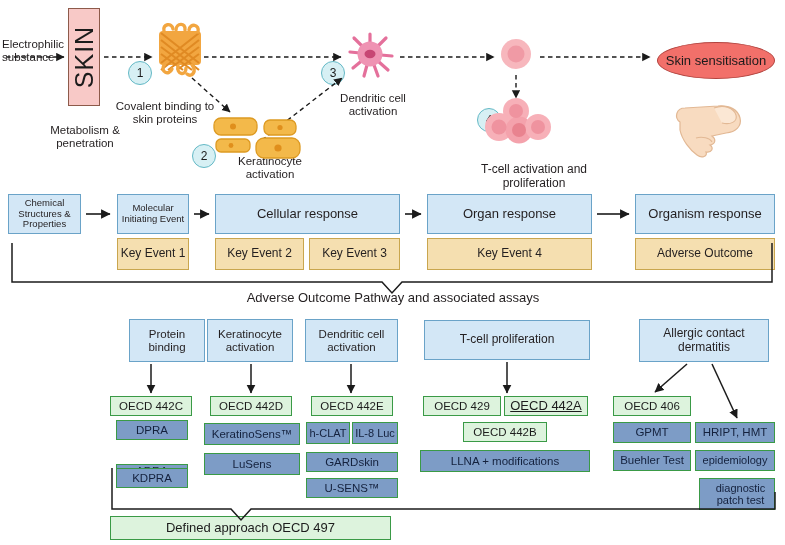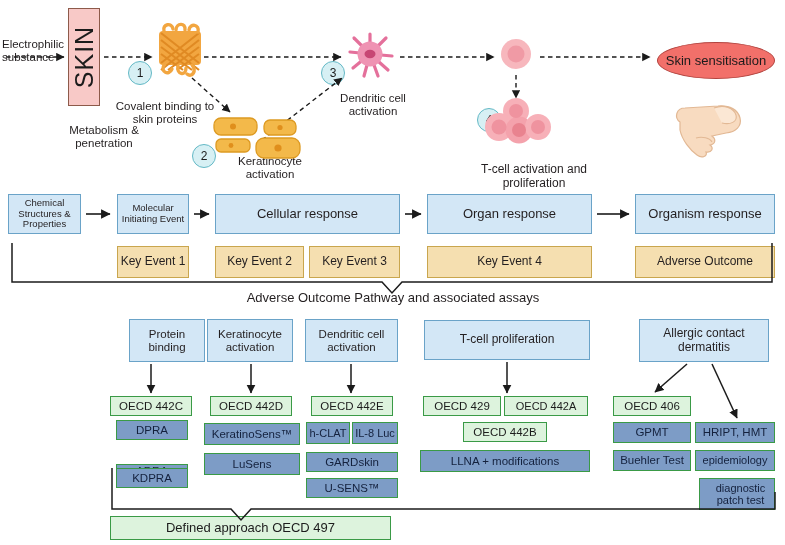--- a/index.html
+++ b/index.html
@@ -13,21 +13,21 @@
   
   .txt{position:absolute;box-sizing:border-box;text-align:center;
        line-height:1.15;color:#231f20;white-space:pre-line;}
 
   
   .bx{position:absolute;box-sizing:border-box;display:flex;
       align-items:center;justify-content:center;text-align:center;
       line-height:1.12;white-space:pre-line;}
 
   .blue{background:#d3e7f6;border:1px solid #6aa3c8;}
-  .tan {background:#f5dfb0;border:1px solid #c9a64e;margin-top:8px;}
+  .tan {background:#f5dfb0;border:1px solid #c9a64e;}
   .grn {background:#ddf3dd;border:1.6px solid #3a9a46;color:#1c1c1c;}
   .slate{background:#7d9cc6;border:1.6px solid #3a9a46;color:#14213d;}
 
   
   #skinbar{background:#f8c9c7;border:1.6px solid #8d5a4a;}
   #skinword{position:absolute;left:0;top:0;width:100%;height:100%;
     display:flex;align-items:center;justify-content:center;
     font-size:25px;letter-spacing:1px;color:#1b1b1b;
     transform:rotate(-90deg);}
 
@@ -50,21 +50,21 @@
 
 <div id="stage">
 
   <div class="txt" style="left:2px;top:38px;width:78px;font-size:11.5px;text-align:left;">Electrophilic
 substance</div>
 
   <div class="abs" id="skinbar" style="left:68px;top:8px;width:32px;height:98px;">
     <div id="skinword">SKIN</div>
   </div>
 
-  <div class="txt" style="left:54px;top:124px;width:100px;font-size:11.5px;">Metabolism &amp;
+  <div class="txt" style="left:35px;top:124px;width:100px;font-size:11.5px;">Metabolism &amp;
 penetration</div>
 
   <svg class="ov" style="z-index:3;">
     <g transform="translate(152,22)">
       <rect x="7" y="9" width="42" height="34" rx="4" fill="#f2a640"></rect>
       <g stroke="#e08a23" stroke-width="2.1" fill="none">
         <path d="M9 11 L47 41 M9 18 L47 48 M9 25 L40 48 M9 32 L31 48 M47 11 L9 41 M47 18 L9 48 M47 25 L16 48 M47 32 L25 48"></path>
       </g>
       <g fill="none" stroke="#f2a640" stroke-width="3.4" stroke-linecap="round">
         <path d="M12 9 C10 2, 20 0, 21 7"></path>
@@ -220,21 +220,21 @@
   <div class="bx blue" style="left:305px;top:319px;width:93px;height:43px;font-size:11.5px;">Dendritic cell
 activation</div>
   <div class="bx grn" style="left:311px;top:396px;width:82px;height:20px;font-size:11.5px;">OECD 442E</div>
   <div class="bx slate" style="left:306px;top:422px;width:44px;height:22px;font-size:11px;">h-CLAT</div>
   <div class="bx slate" style="left:352px;top:422px;width:46px;height:22px;font-size:11px;">IL-8 Luc</div>
   <div class="bx slate" style="left:306px;top:478px;width:92px;height:20px;font-size:11.5px;">U-SENS™</div>
   <div class="bx slate" style="left:306px;top:452px;width:92px;height:20px;font-size:11.5px;">GARDskin</div>
 
   <div class="bx blue" style="left:424px;top:320px;width:166px;height:40px;font-size:12px;">T-cell proliferation</div>
   <div class="bx grn" style="left:423px;top:396px;width:78px;height:20px;font-size:11.5px;">OECD 429</div>
-  <div class="bx grn" style="left:504px;top:396px;width:84px;height:20px;font-size:11px;">OECD 442A</div>
+  <div class="bx grn" style="left:504px;top:396px;width:84px;height:20px;font-size:13px;text-decoration:underline;">OECD 442A</div>
   <div class="bx grn" style="left:463px;top:422px;width:84px;height:20px;font-size:11.5px;">OECD 442B</div>
   <div class="bx slate" style="left:420px;top:450px;width:170px;height:22px;font-size:11.5px;">LLNA + modifications</div>
 
   <div class="bx blue" style="left:639px;top:319px;width:130px;height:43px;font-size:12px;">Allergic contact
 dermatitis</div>
   <div class="bx grn" style="left:613px;top:396px;width:78px;height:20px;font-size:11.5px;">OECD 406</div>
   <div class="bx slate" style="left:613px;top:422px;width:78px;height:21px;font-size:11.5px;">GPMT</div>
   <div class="bx slate" style="left:613px;top:450px;width:78px;height:21px;font-size:11.5px;">Buehler Test</div>
   <div class="bx slate" style="left:695px;top:422px;width:80px;height:21px;font-size:11.5px;">HRIPT, HMT</div>
   <div class="bx slate" style="left:695px;top:450px;width:80px;height:21px;font-size:11px;">epidemiology</div>

